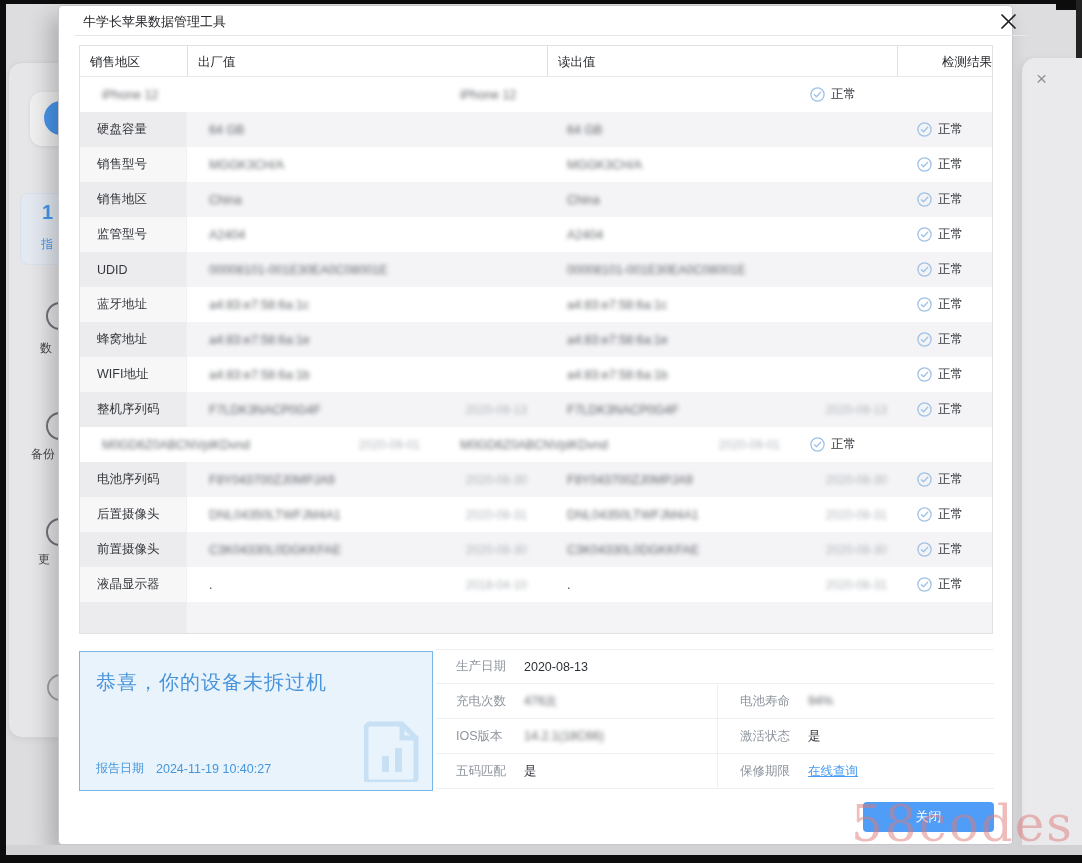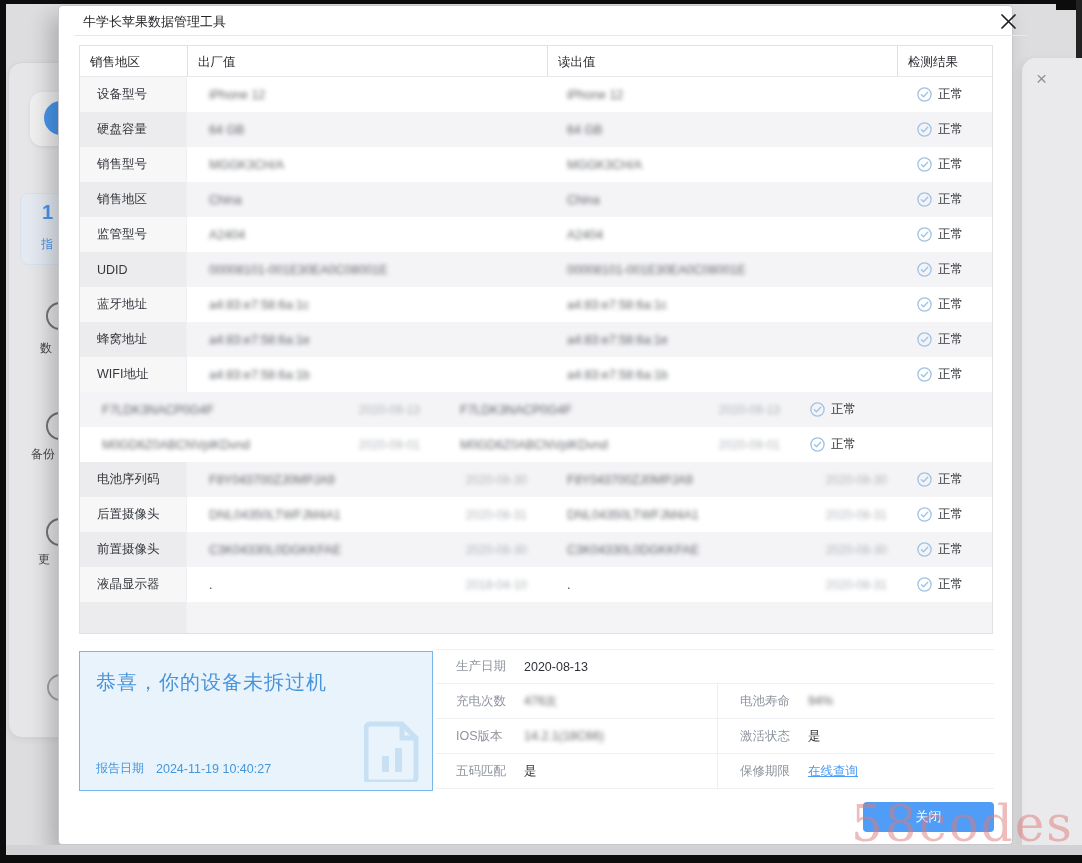--- a/index.html
+++ b/index.html
@@ -46,21 +46,21 @@
   .dlg-close { position:absolute; right:6px; top:2px; width:26px; height:26px; display:flex; align-items:center; justify-content:center; cursor:pointer; }
 
   
   .table { position:absolute; left:20px; top:39px; width:914px; height:589px; border:1px solid #e2e2e6; background:#fff; }
   .t-header { display:flex; height:31px; border-bottom:1px solid #e8e8ec; }
   .t-h { font-size:12.5px; color:#26282c; padding:8px 0 0 10px; }
   .t-h + .t-h { border-left:1px solid #dcdfe4; }
   .col-label { width:107px; }
   .col-f { width:360px; }
   .col-r { width:350px; }
-  .col-res { width:95px; }
+  .col-res { width:95px;text-align:right; }
   .t-row { display:flex; height:35px; align-items:stretch; }
   .t-row:nth-child(odd) { background:#ffffff; }
   .t-row:nth-child(odd) .c-label { background:#f7f7f8; }
   .t-row:nth-child(even) { background:#f4f4f6; }
   .t-row:nth-child(even) .c-label { background:#ececee; }
   .t-row.filler { height:31px; }
   .c { display:flex; align-items:center; font-size:12.5px; }
   .c-label { width:107px; padding-left:17px; color:#34373c; border-right:1px solid #f0f0f2; }
   .c-f { width:360px; padding-left:22px; padding-right:20px; justify-content:space-between; }
   .c-r { width:350px; padding-left:20px; padding-right:10px; justify-content:space-between; }
@@ -130,21 +130,20 @@
 
     <div class="table">
       <div class="t-header">
         <div class="t-h col-label">销售地区</div>
         <div class="t-h col-f">出厂值</div>
         <div class="t-h col-r">读出值</div>
         <div class="t-h col-res">检测结果</div>
       </div>
       <div id="table-body">
   <div class="t-row">
-    <div class="c c-label">设备型号</div>
     <div class="c c-f">
       <span class="fv redacted">iPhone 12</span>
       <span class="fd date-redacted"></span>
     </div>
     <div class="c c-r">
       <span class="rv redacted">iPhone 12</span>
       <span class="rd date-redacted"></span>
     </div>
     <div class="c c-res">
       <svg width="15" height="15" viewBox="0 0 15 15">
@@ -301,20 +300,21 @@
     <div class="c c-res">
       <svg width="15" height="15" viewBox="0 0 15 15">
         <circle cx="7.5" cy="7.5" r="6.6" fill="none" stroke="#9fc2e6" stroke-width="1.3"></circle>
         <path d="M4.4 7.7 l2.1 2.1 l4.2 -4.6" fill="none" stroke="#9fc2e6" stroke-width="1.3" stroke-linecap="round" stroke-linejoin="round"></path>
       </svg>
       <span class="res-text">正常</span>
     </div>
   </div>
 
   <div class="t-row">
+    <div class="c c-label">整机序列码</div>
     <div class="c c-f">
       <span class="fv redacted">F7LDK3NACP0G4F</span>
       <span class="fd date-redacted">2020-09-13</span>
     </div>
     <div class="c c-r">
       <span class="rv redacted">F7LDK3NACP0G4F</span>
       <span class="rd date-redacted">2020-09-13</span>
     </div>
     <div class="c c-res">
       <svg width="15" height="15" viewBox="0 0 15 15">

